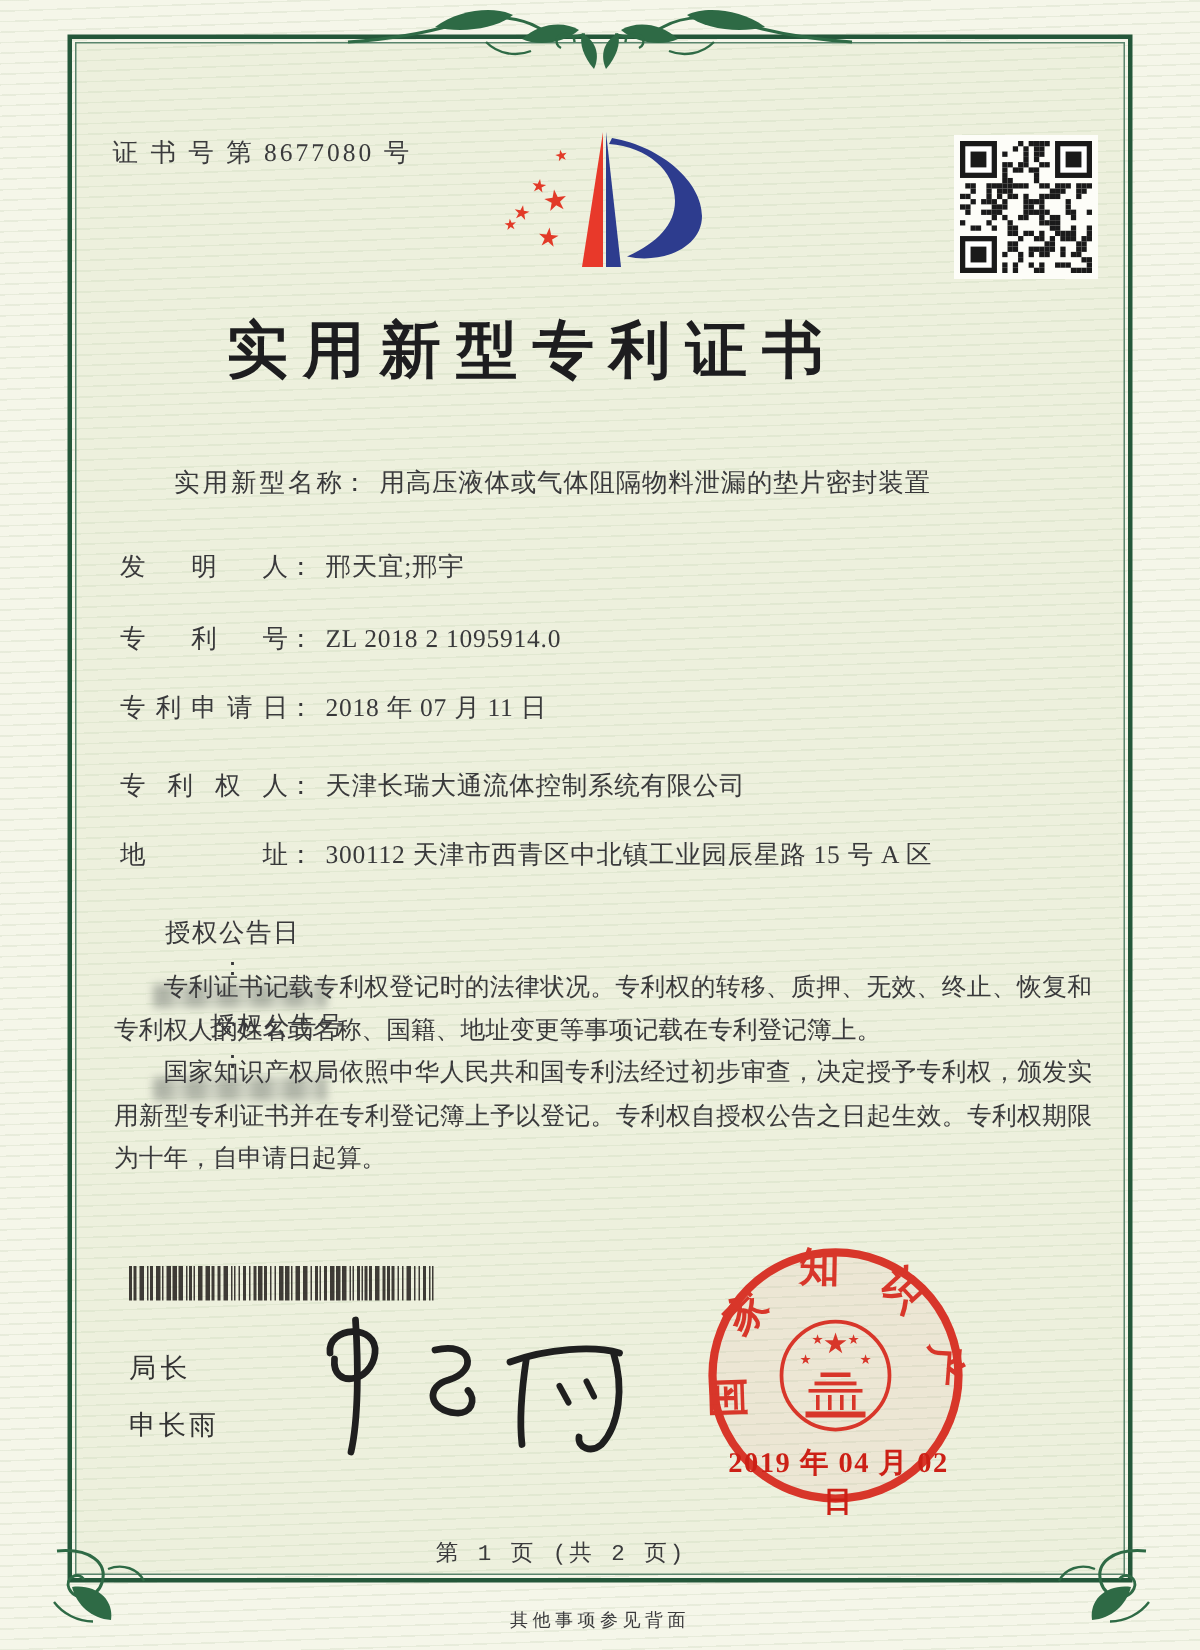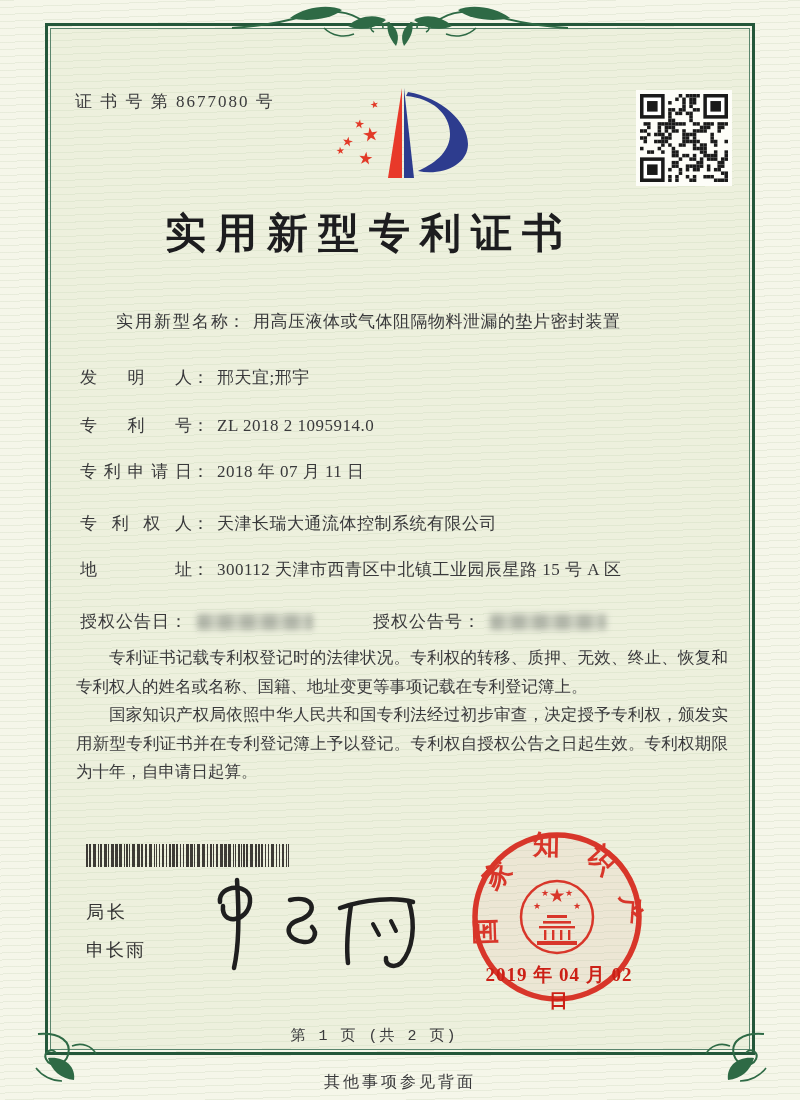--- a/index.html
+++ b/index.html
@@ -27,21 +27,20 @@
   .cert-no{
     position:absolute;left:75px;top:90px;font-size:17px;color:#3a3a3c;
     letter-spacing:2px;
   }
   .logo{position:absolute;left:318px;top:80px;width:172px;height:114px;}
   .star{position:absolute;color:#e23a28;line-height:1;}
   .title{
     position:absolute;left:0;top:206px;width:700px;text-align:center;
     font-size:41px;font-weight:700;color:#1d1d1f;letter-spacing:10px;
     text-indent:10px;
-    margin-left:14px;
   }
   .qr-panel{
     position:absolute;left:636px;top:90px;width:96px;height:96px;
     background:#fdfdf8;padding:0;
   }
   .qr-panel svg{position:absolute;left:4px;top:4px;}
   .fields{position:absolute;left:80px;top:310px;width:650px;color:#39393b;}
   .frow{position:absolute;left:0;font-size:17px;white-space:nowrap;}
   .flabel{
     display:inline-block;width:112px;text-align:justify;text-align-last:justify;
@@ -65,21 +64,21 @@
   .barcode{position:absolute;left:84px;top:842px;width:212px;height:27px;opacity:.88;}
   .officer-title{position:absolute;left:86px;top:900px;font-size:18px;color:#333;letter-spacing:3px;}
   .officer-name{position:absolute;left:86px;top:938px;font-size:18px;color:#333;letter-spacing:2px;}
   .signature{position:absolute;left:190px;top:870px;width:235px;height:104px;}
   .seal{position:absolute;left:468px;top:828px;width:178px;height:178px;}
   .seal-date{
     position:absolute;left:476px;top:962px;width:166px;text-align:center;
     font-size:19px;color:#cc2016;letter-spacing:1px;font-weight:700;
   }
   .page-num{position:absolute;left:0;top:1026px;width:748px;text-align:center;font-size:15px;color:#3a3a3c;letter-spacing:2px;font-family:Liberation Mono, monospace;}
-  .back-note{position:absolute;left:0;top:1072px;width:800px;text-align:center;font-size:16px;color:#3a3a3c;letter-spacing:3px;}
+  .back-note{position:absolute;left:0;top:1072px;width:800px;text-align:center;font-size:12px;color:#3a3a3c;letter-spacing:3px;}
   .ornament-top{position:absolute;left:228px;top:2px;}
   .corner-orn{position:absolute;}
   .co-left{left:28px;top:1028px;}
   .co-right{left:702px;top:1028px;}
 </style>
 </head>
 <body>
 
 <div class="sheet">
 
@@ -332,21 +331,21 @@
     </div>
     <div class="frow" style="top:150px;">
       <span class="flabel">专利申请日</span><span>：</span><span class="fvalue">2018 年 07 月 11 日</span>
     </div>
     <div class="frow" style="top:202px;">
       <span class="flabel">专利权人</span><span>：</span><span class="fvalue">天津长瑞大通流体控制系统有限公司</span>
     </div>
     <div class="frow" style="top:248px;">
       <span class="flabel">地址</span><span>：</span><span class="fvalue">300112 天津市西青区中北镇工业园辰星路 15 号 A 区</span>
     </div>
-    <div class="frow grant-row" style="top:300px;">
+    <div class="frow grant-row" style="top:300px;flex-direction:column;">
       <span class="glabel">授权公告日</span>
         <span>：</span>
         <span class="redact"></span>
       <span class="glabel gap2">授权公告号</span>
         <span>：</span>
         <span class="redact"></span>
     </div>
   </div>
 
   <div class="body-text">

